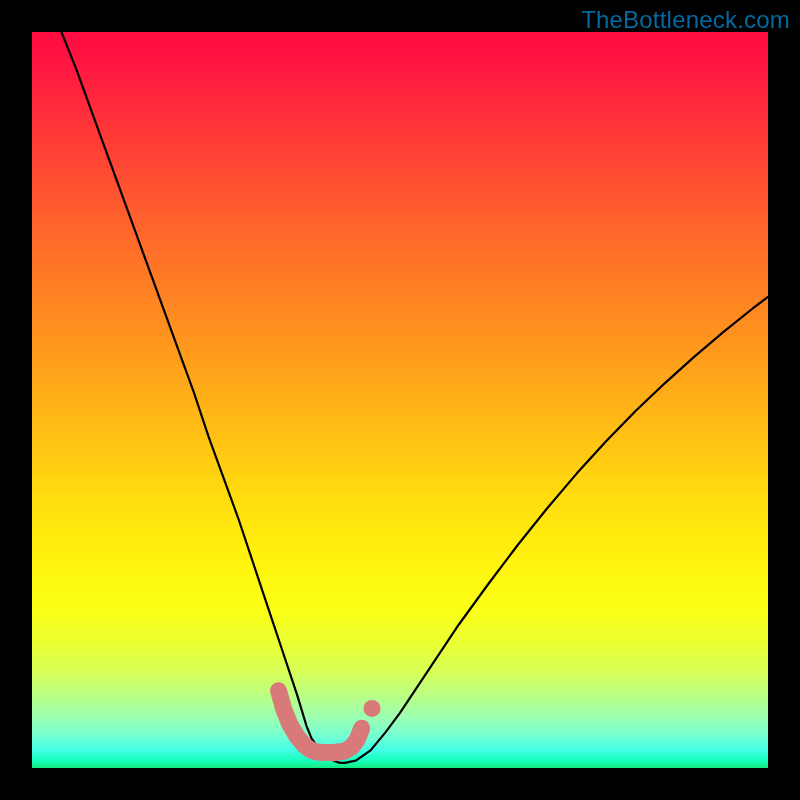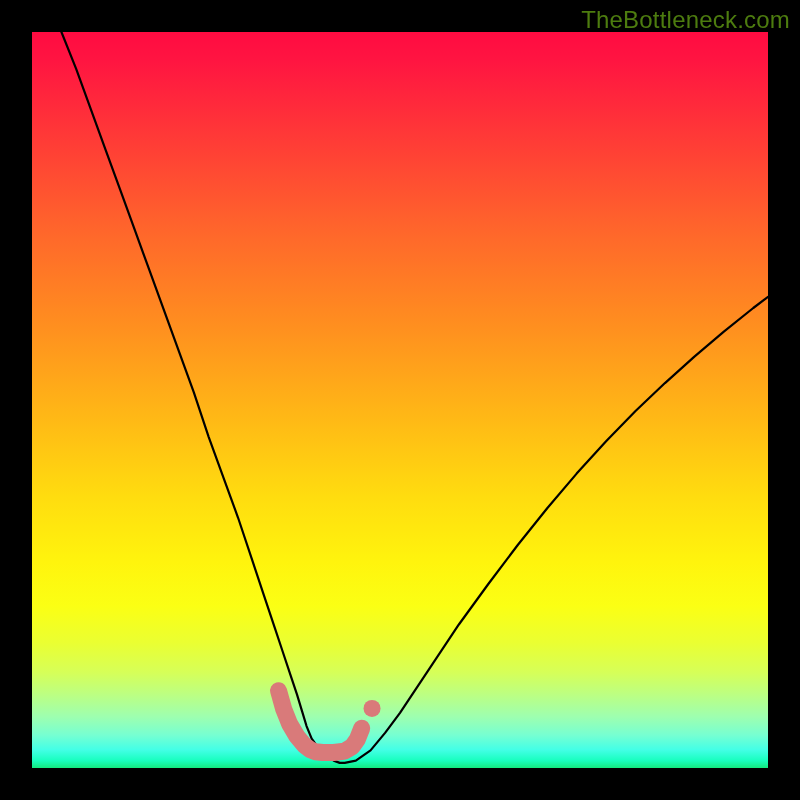--- a/index.html
+++ b/index.html
@@ -13,21 +13,21 @@
   }
   .stage {
     position: relative;
     width: 800px;
     height: 800px;
   }
   .watermark {
     position: absolute;
     top: 6px;
     right: 10px;
-    color: #4d7c0f;
+    color: #0369a1;
     font-size: 24px;
     font-weight: 400;
     letter-spacing: 0.2px;
     z-index: 3;
     text-align: right;
   }
   .plot-area {
     position: absolute;
     left: 32px;
     top: 32px;

